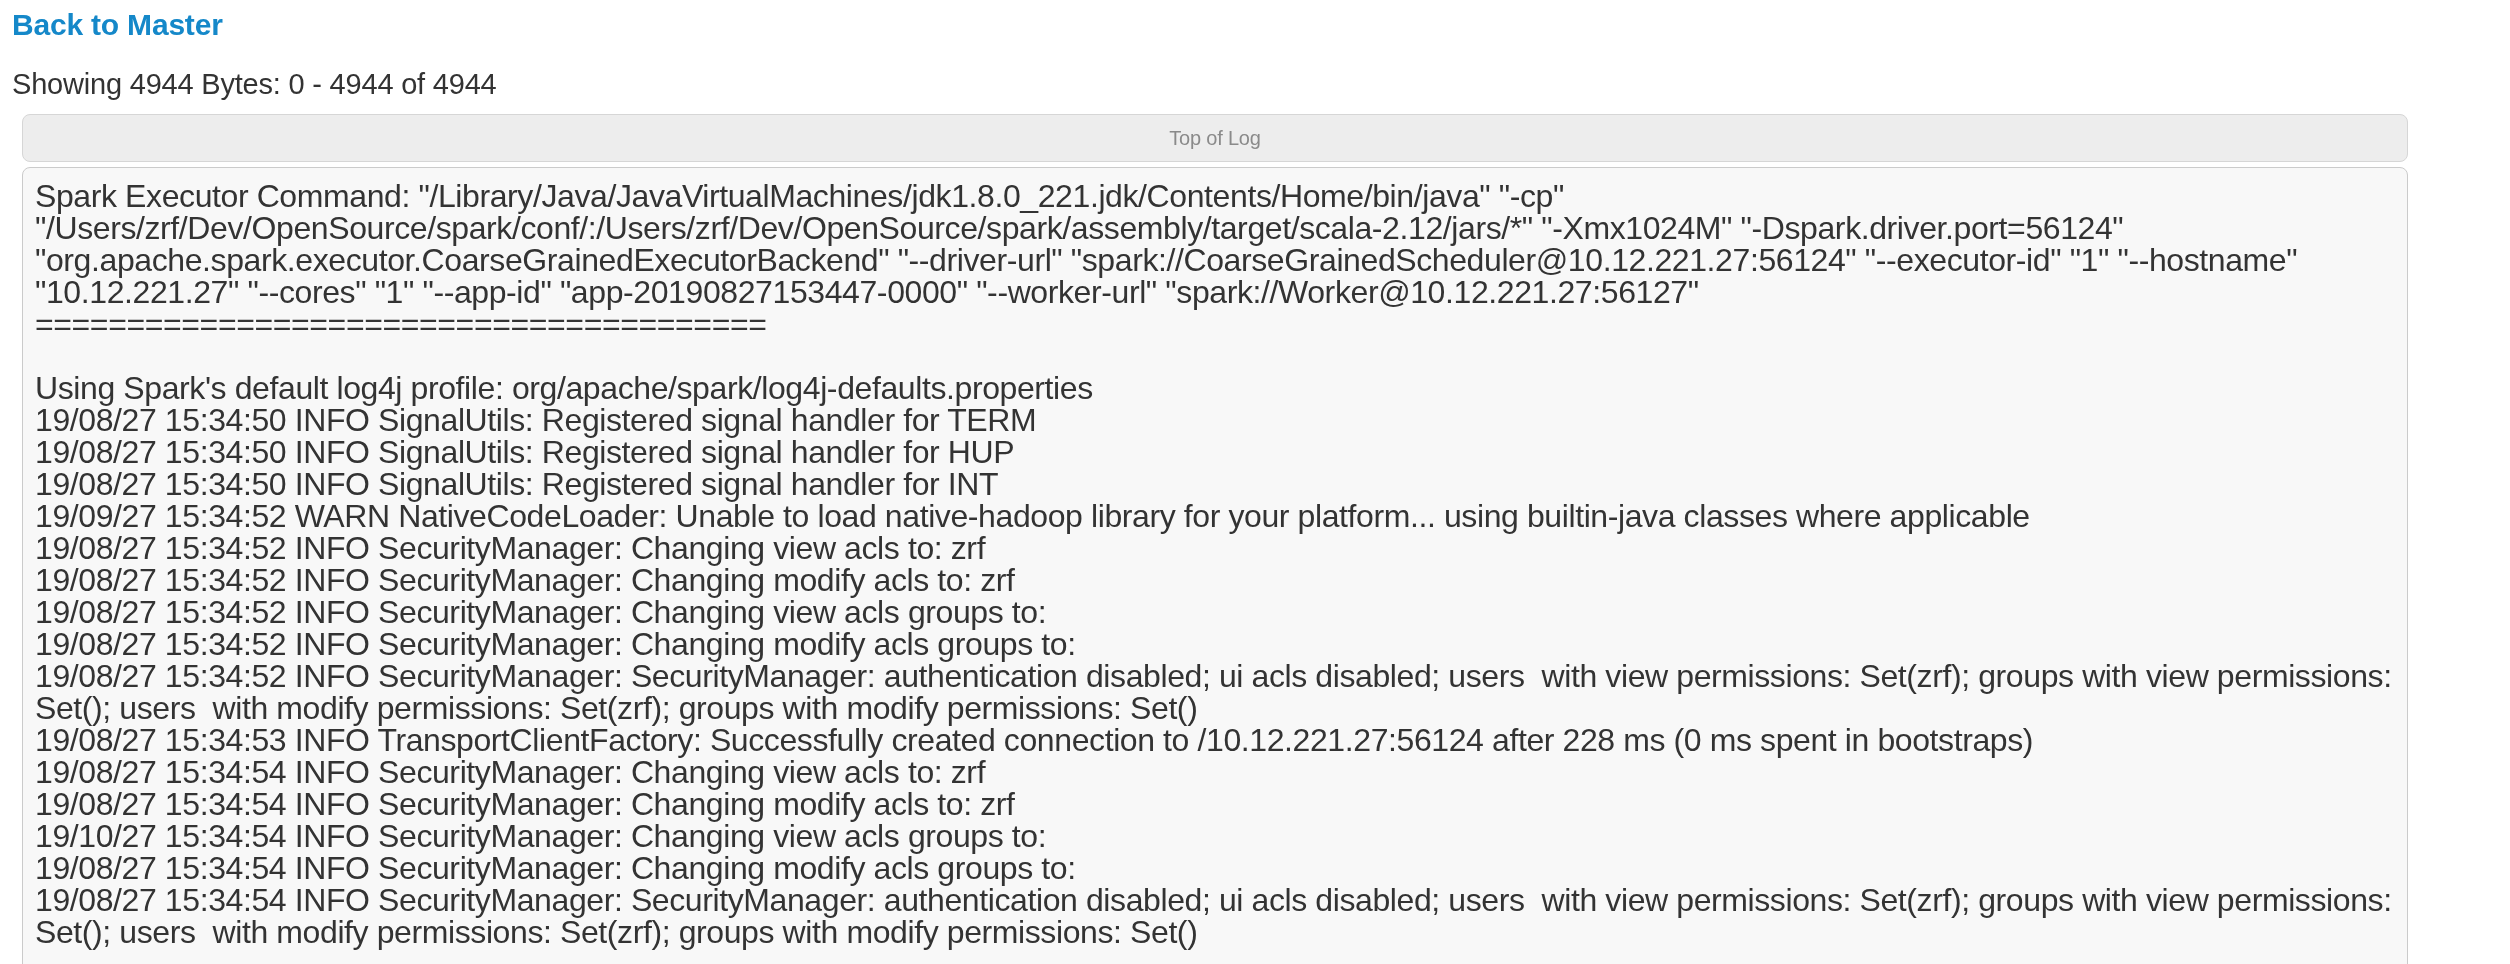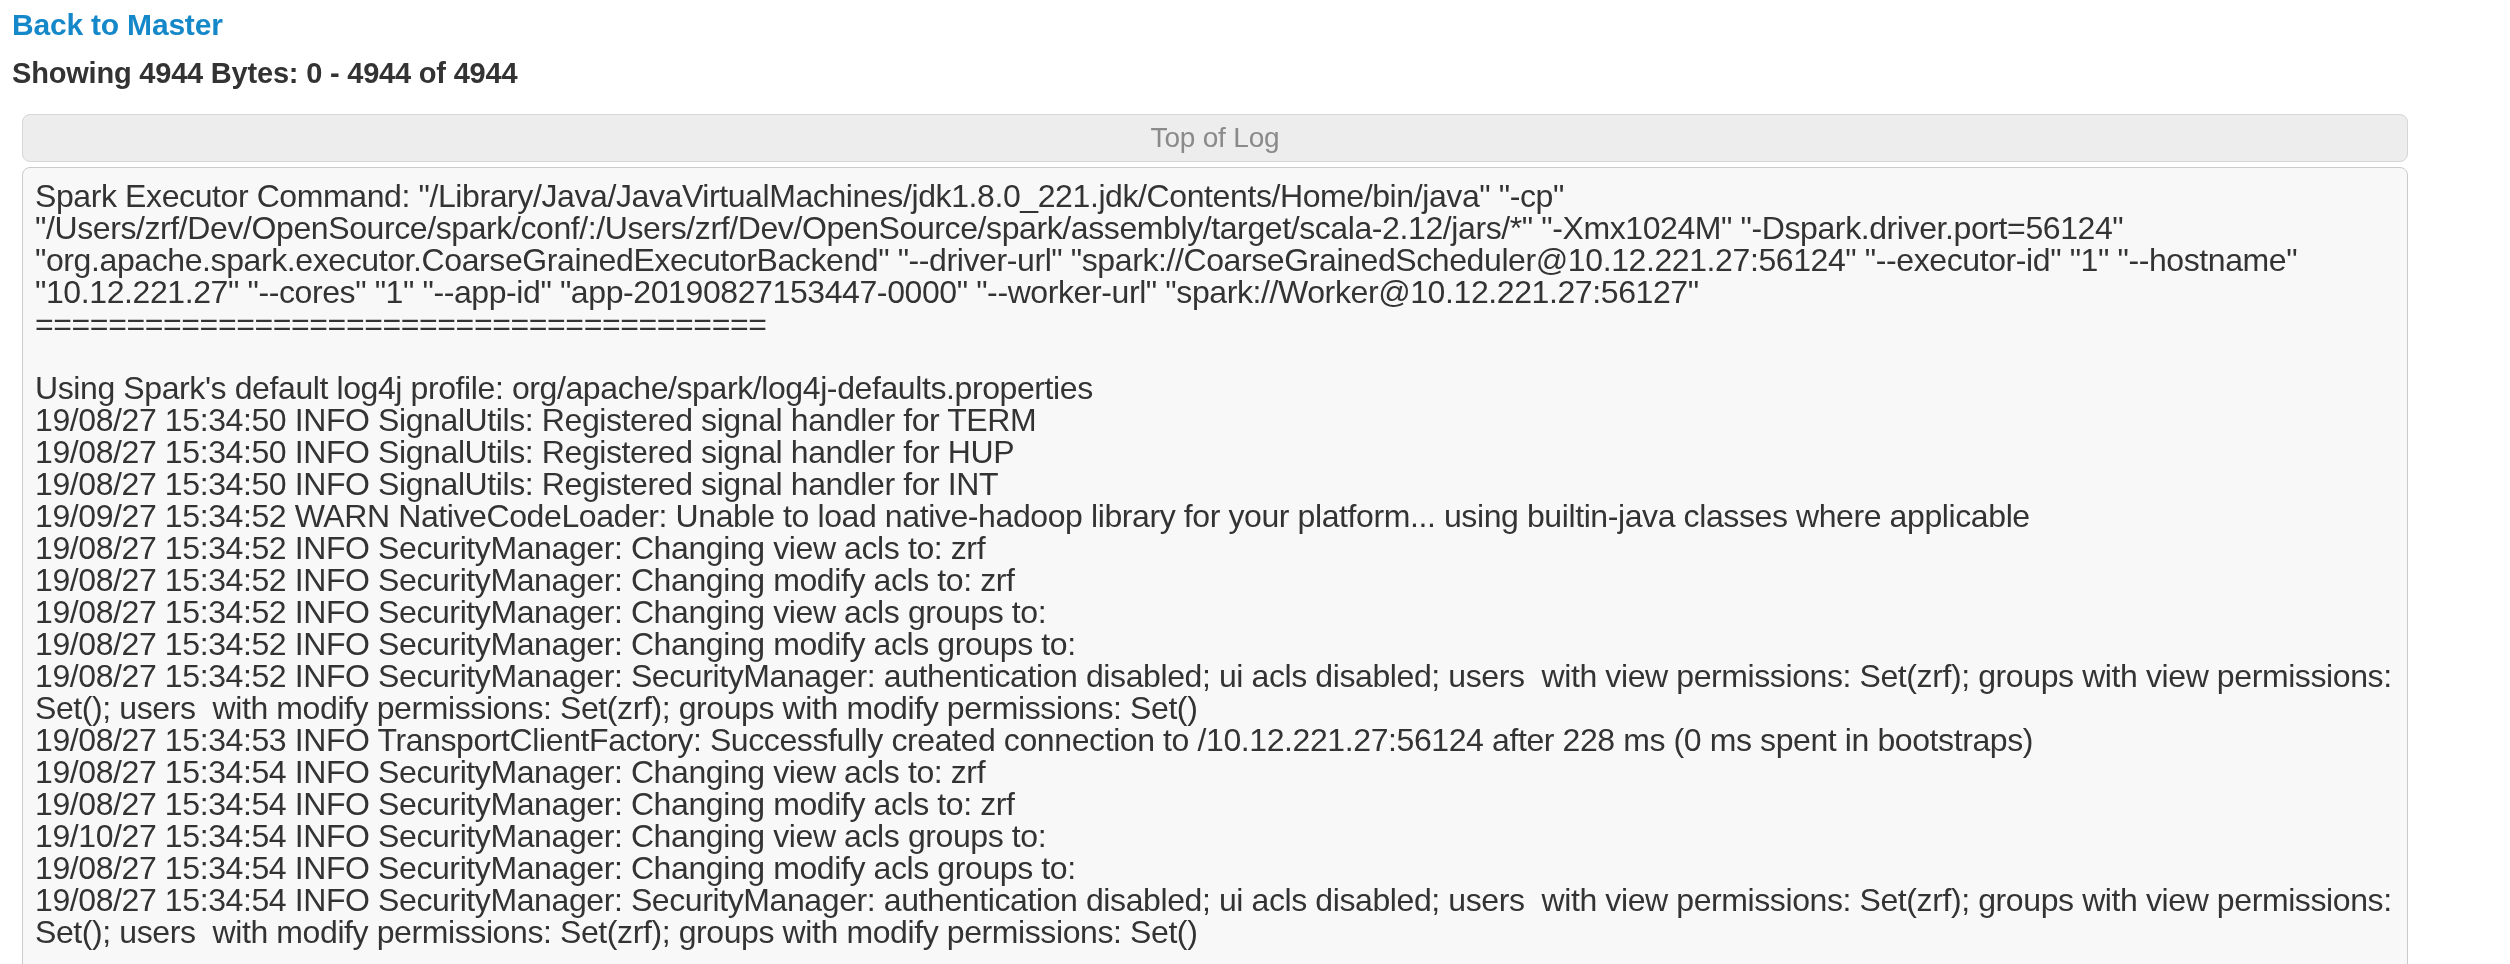--- a/index.html
+++ b/index.html
@@ -20,31 +20,31 @@
     color:var(--text);
   }
   .page{position:relative;width:2430px;height:964px;border-radius:27px;}
   .back-link{
     position:absolute;left:12px;top:8px;
     font-size:30px;font-weight:600;
     color:var(--link-blue);text-decoration:none;
     letter-spacing:-0.2px;
   }
   .byte-range{
-    position:absolute;left:12px;top:57px;
-    font-size:29px;font-weight:700;color:var(--text);
+    position:absolute;left:12px;top:68px;
+    font-size:29px;font-weight:400;color:var(--text);
     letter-spacing:-0.2px;
   }
   .log-header{
     position:absolute;left:22px;right:22px;top:114px;height:48px;
     background:var(--header-bg);
     border:1px solid var(--header-border);
     border-radius:8px;
     display:flex;align-items:center;justify-content:center;
-    font-size:28px;color:var(--header-text);
+    font-size:20px;color:var(--header-text);
     letter-spacing:-0.2px;
     cursor:pointer;
   }
   .log-content{
     position:absolute;left:22px;right:22px;top:167px;height:1100px;
     background:var(--log-bg);
     border:1px solid var(--log-border);
     border-radius:8px;
     padding:12px 12px;
     overflow:hidden;

